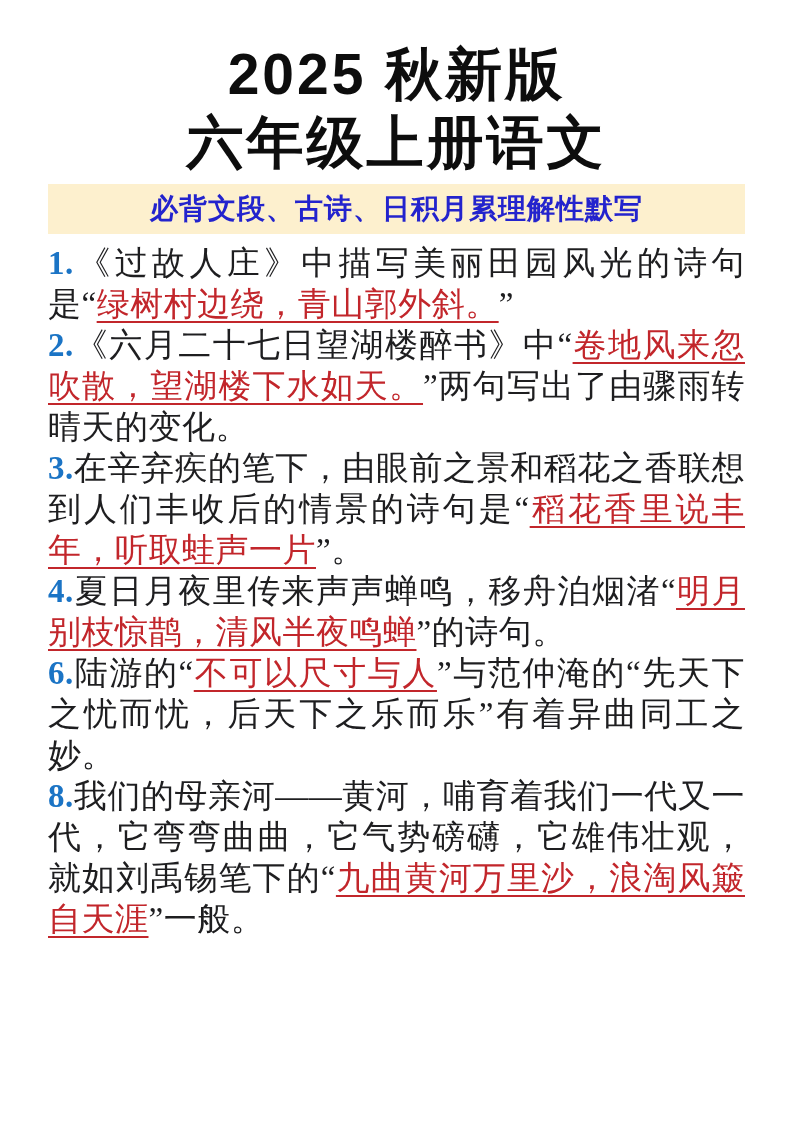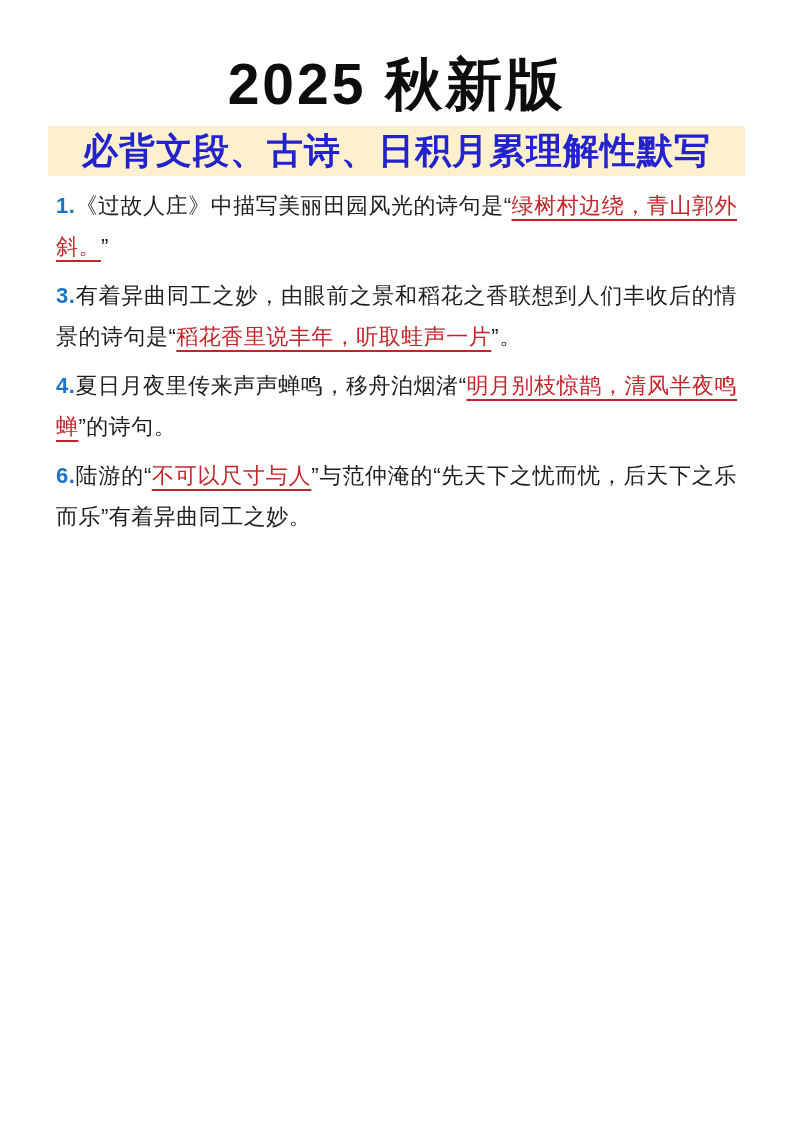--- a/index.html
+++ b/index.html
@@ -10,75 +10,79 @@
     --body-text:#1E1E20;
   }
   html,body{margin:0;padding:0;background:#ffffff;}
   body{
     width:793px;height:1122px;overflow:hidden;
     font-family:"Liberation Sans",sans-serif;
   }
   .page{
     box-sizing:border-box;
     width:793px;height:1122px;
-    padding:50px 48px 0 48px;
+    padding:40px 48px 0 48px;
     background:#ffffff;
   }
   .title{
     text-align:center;
     font-size:57px;
     font-weight:900;
     line-height:68px;
     color:#0d0d0d;
     letter-spacing:3px;
     white-space:nowrap;
   }
   .banner{
     margin-top:8px;
     margin-bottom:9px;
     background:var(--banner-bg);
     color:var(--banner-blue);
-    font-size:36px;
+    font-size:28px;
     font-weight:900;
     line-height:50px;
     height:50px;
     text-align:center;
     letter-spacing:1px;
     white-space:nowrap;
   }
   .items{margin:0;padding:0;}
   .item{
-    margin:8px;
-    font-size:22px;
+    margin:0;
+    font-size:33px;
     font-weight:500;
     line-height:41px;
     color:var(--body-text);
     text-align:justify;
     letter-spacing:0.5px;
+    font-family:Liberation Serif, serif;
   }
   .num{
     color:var(--num-blue);
     font-weight:700;
   }
   .answer{
     color:var(--answer-red);
     text-decoration:underline;
     text-decoration-thickness:2px;
     text-underline-offset:6px;
   }
 </style>
 </head>
 <body>
 
 <div class="page">
 
   <div class="title">2025 秋新版</div>
+  <div class="title">六年级上册语文</div>
 
   <div class="banner">必背文段、古诗、日积月累理解性默写</div>
 
   <div class="items">
     <p class="item"><span class="num">1.</span><span><span class="normal">《过故人庄》中描写美丽田园风光的诗句是“</span><span class="answer">绿树村边绕，青山郭外斜。</span><span class="normal">”</span></span></p>
-    <p class="item"><span class="num">3.</span><span><span class="normal">有着异曲同工之妙，由眼前之景和稻花之香联想到人们丰收后的情景的诗句是“</span><span class="answer">稻花香里说丰年，听取蛙声一片</span><span class="normal">”。</span></span></p>
+    <p class="item"><span class="num">2.</span><span><span class="normal">《六月二十七日望湖楼醉书》中“</span><span class="answer">卷地风来忽吹散，望湖楼下水如天。</span><span class="normal">”两句写出了由骤雨转晴天的变化。</span></span></p>
+    <p class="item"><span class="num">3.</span><span><span class="normal">在辛弃疾的笔下，由眼前之景和稻花之香联想到人们丰收后的情景的诗句是“</span><span class="answer">稻花香里说丰年，听取蛙声一片</span><span class="normal">”。</span></span></p>
     <p class="item"><span class="num">4.</span><span><span class="normal">夏日月夜里传来声声蝉鸣，移舟泊烟渚“</span><span class="answer">明月别枝惊鹊，清风半夜鸣蝉</span><span class="normal">”的诗句。</span></span></p>
     <p class="item"><span class="num">6.</span><span><span class="normal">陆游的“</span><span class="answer">不可以尺寸与人</span><span class="normal">”与范仲淹的“先天下之忧而忧，后天下之乐而乐”有着异曲同工之妙。</span></span></p>
+    <p class="item"><span class="num">8.</span><span><span class="normal">我们的母亲河——黄河，哺育着我们一代又一代，它弯弯曲曲，它气势磅礴，它雄伟壮观，就如刘禹锡笔下的“</span><span class="answer">九曲黄河万里沙，浪淘风簸自天涯</span><span class="normal">”一般。</span></span></p>
   </div>
 
 </div>
 
 </body></html>

